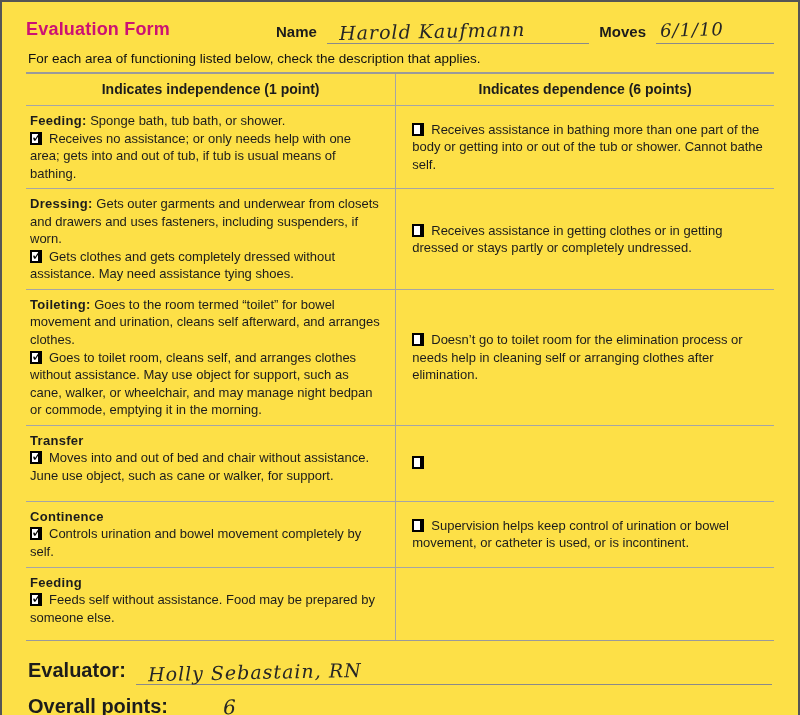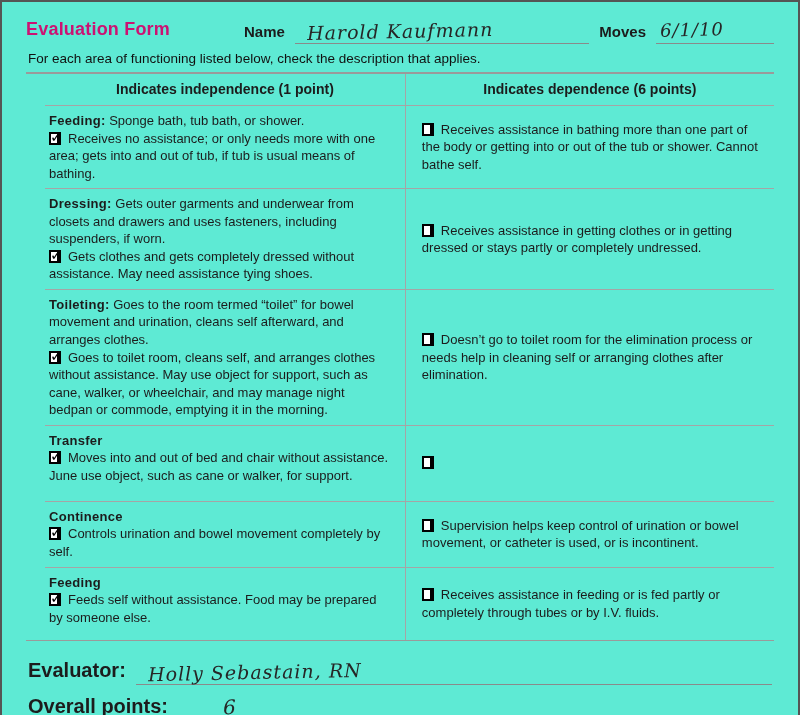--- a/index.html
+++ b/index.html
@@ -1,50 +1,50 @@
 <!DOCTYPE html>
 <html><head>
 <meta charset="utf-8">
 <style>
   * { margin:0; padding:0; box-sizing:border-box; }
   html,body { width:800px; height:715px; overflow:hidden; background:#e8e8e8; }
   body { font-family:"Liberation Sans","DejaVu Sans",sans-serif; color:#1c1c1c; }
 
   .sheet {
     width:800px; height:715px;
-    background:#5eead4;
+    background:#fde047;
     border:2px solid #555;
     border-bottom:none;
     display:flex; flex-direction:column;
     position:relative;
   }
   .sheet-inner { flex:1; padding:6px 24px 0 24px; display:flex; flex-direction:column; }
 
   
   .form-header { display:flex; align-items:flex-end; gap:10px; height:36px; }
   .form-title { font-size:18px; font-weight:bold; letter-spacing:0.2px; padding-bottom:4px; white-space:nowrap; }
   .hdr-label { font-size:15px; font-weight:bold; padding-bottom:4px; white-space:nowrap; }
-  .name-label { margin-left:64px; }
+  .name-label { margin-left:96px; }
   .write-line { border-bottom:1.5px solid #8a8a8a; position:relative; height:30px; }
   .name-line { flex:1 1 auto; max-width:330px; }
   .date-label { margin-left:auto; }
   .date-line { width:118px; }
   .handwriting {
     font-family:"DejaVu Serif","Liberation Serif",serif;
     font-style:italic; font-size:19px; color:#262626;
     position:absolute; left:12px; bottom:1px; white-space:nowrap;
     transform:rotate(-1.2deg); letter-spacing:1px;
   }
   .date-line .handwriting { left:4px; font-size:18px; bottom:3px; }
 
   .instruction { font-size:13.5px; padding:7px 2px 6px 2px; color:#111; }
 
   
   .eval-table { border-top:2px solid #9a9a9a; border-bottom:1.5px solid #9a9a9a; }
-  .t-row { display:flex; border-bottom:1.5px solid #a5a5a5;margin-left:19px; }
+  .t-row { display:flex; border-bottom:1.5px solid #a5a5a5; }
   .t-row:last-child { border-bottom:none; }
   .cell { padding:6px 10px 6px 4px; font-size:13px; line-height:1.35; }
   .cell.left  { width:49.5%; border-right:1.5px solid #a5a5a5; padding-right:14px; }
   .cell.right { width:50.5%; padding-left:16px; display:flex; align-items:center; }
   .head-row .cell { display:flex; align-items:center; justify-content:center;
                     font-size:14px; font-weight:bold; padding:6px 4px; min-height:31px; }
   .area-label { font-weight:bold; letter-spacing:0.3px; }
 
   
   .cb { display:inline-block; width:12px; height:13px; border:2px solid #000;
@@ -93,21 +93,21 @@
 
       <div class="t-row head-row">
         <div class="cell left">Indicates independence (1 point)</div>
         <div class="cell right">Indicates dependence (6 points)</div>
       </div>
 
       <div class="t-row r-bathing">
         <div class="cell left">
           <span class="area-label">Feeding:</span>
           <span>Sponge bath, tub bath, or shower.</span><br>
-          <span class="cb"><i class="tick">✓</i></span><span>Receives no assistance; or only needs more with one area; gets into and out of tub, if tub is usual means of bathing.</span>
+          <span class="cb"><i class="tick">✓</i></span><span>Receives no assistance; or only needs help with one area; gets into and out of tub, if tub is usual means of bathing.</span>
         </div>
         <div class="cell right">
           <div><span class="cb"></span><span>Receives assistance in bathing more than one part of the body or getting into or out of the tub or shower. Cannot bathe self.</span></div>
         </div>
       </div>
 
       <div class="t-row r-dressing">
         <div class="cell left">
           <span class="area-label">Dressing:</span>
           <span>Gets outer garments and underwear from closets and drawers and uses fasteners, including suspenders, if worn.</span><br>
@@ -147,23 +147,20 @@
         <div class="cell right">
           <div><span class="cb"></span><span>Supervision helps keep control of urination or bowel movement, or catheter is used, or is incontinent.</span></div>
         </div>
       </div>
 
       <div class="t-row r-feeding">
         <div class="cell left">
           <span class="area-label">Feeding</span><br>
           <span class="cb"><i class="tick">✓</i></span><span>Feeds self without assistance. Food may be prepared by someone else.</span>
         </div>
-        <div class="cell right">
-          <div><span class="cb"></span><span>Receives assistance in feeding or is fed partly or completely through tubes or by I.V. fluids.</span></div>
-        </div>
       </div>
 
     </div>
 
     <div class="footer">
       <div class="sig-row">
         <span class="sig-label">Evaluator:</span>
         <div class="write-line sig-line">
           <span class="handwriting">Holly Sebastain, RN</span>
         </div>

